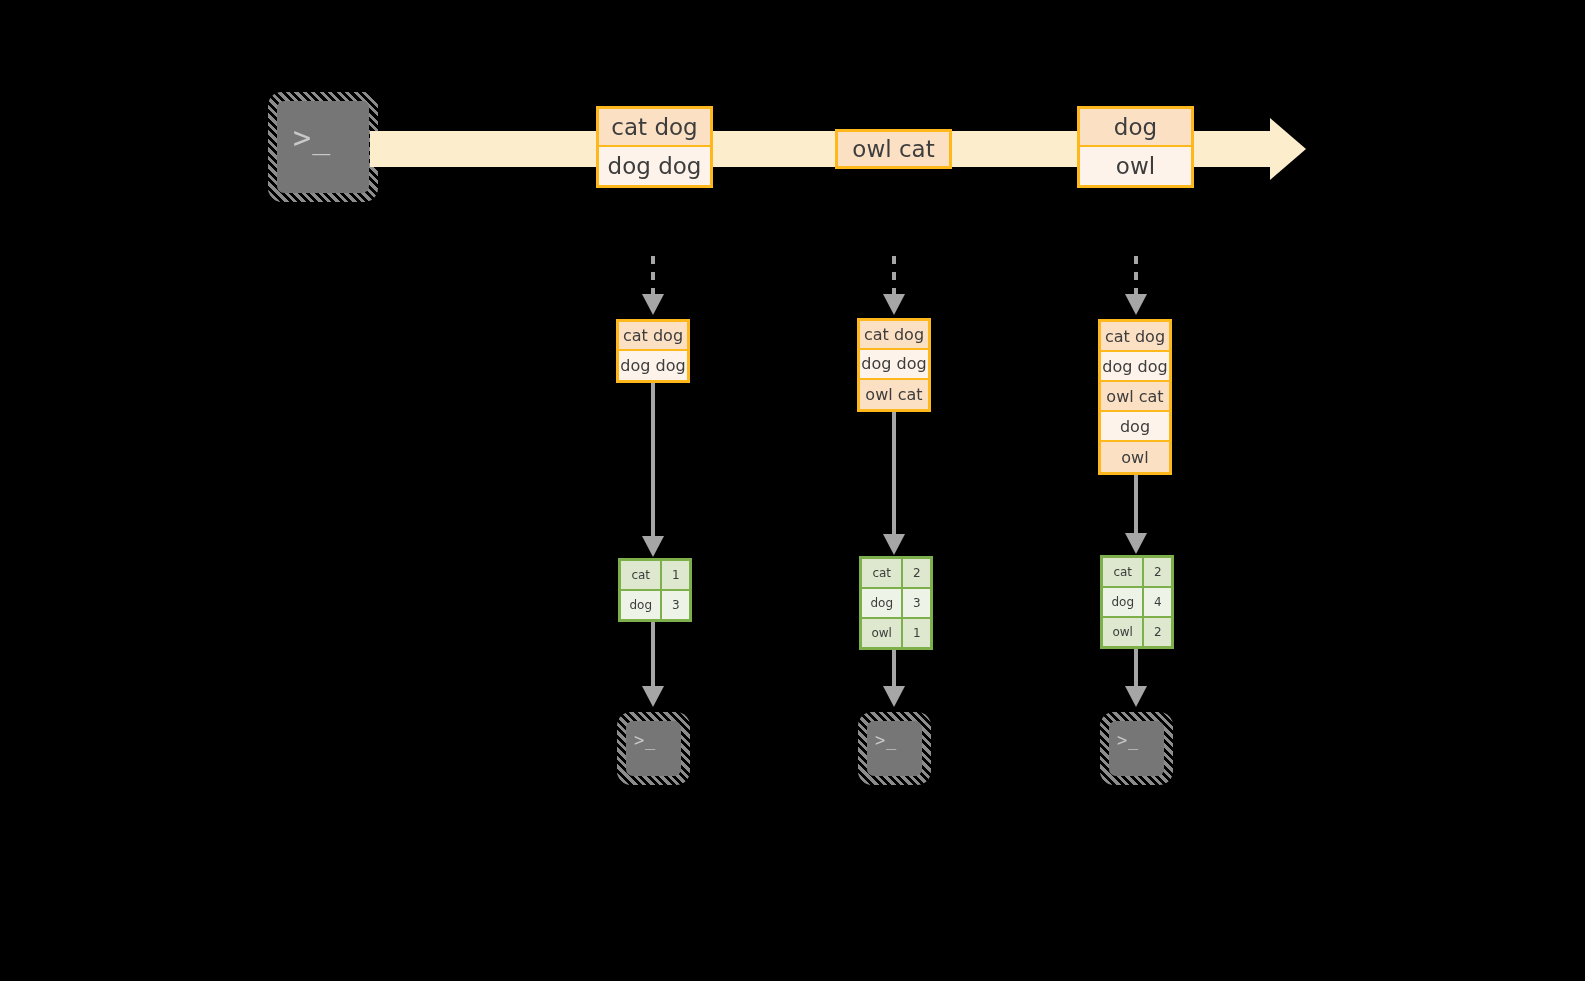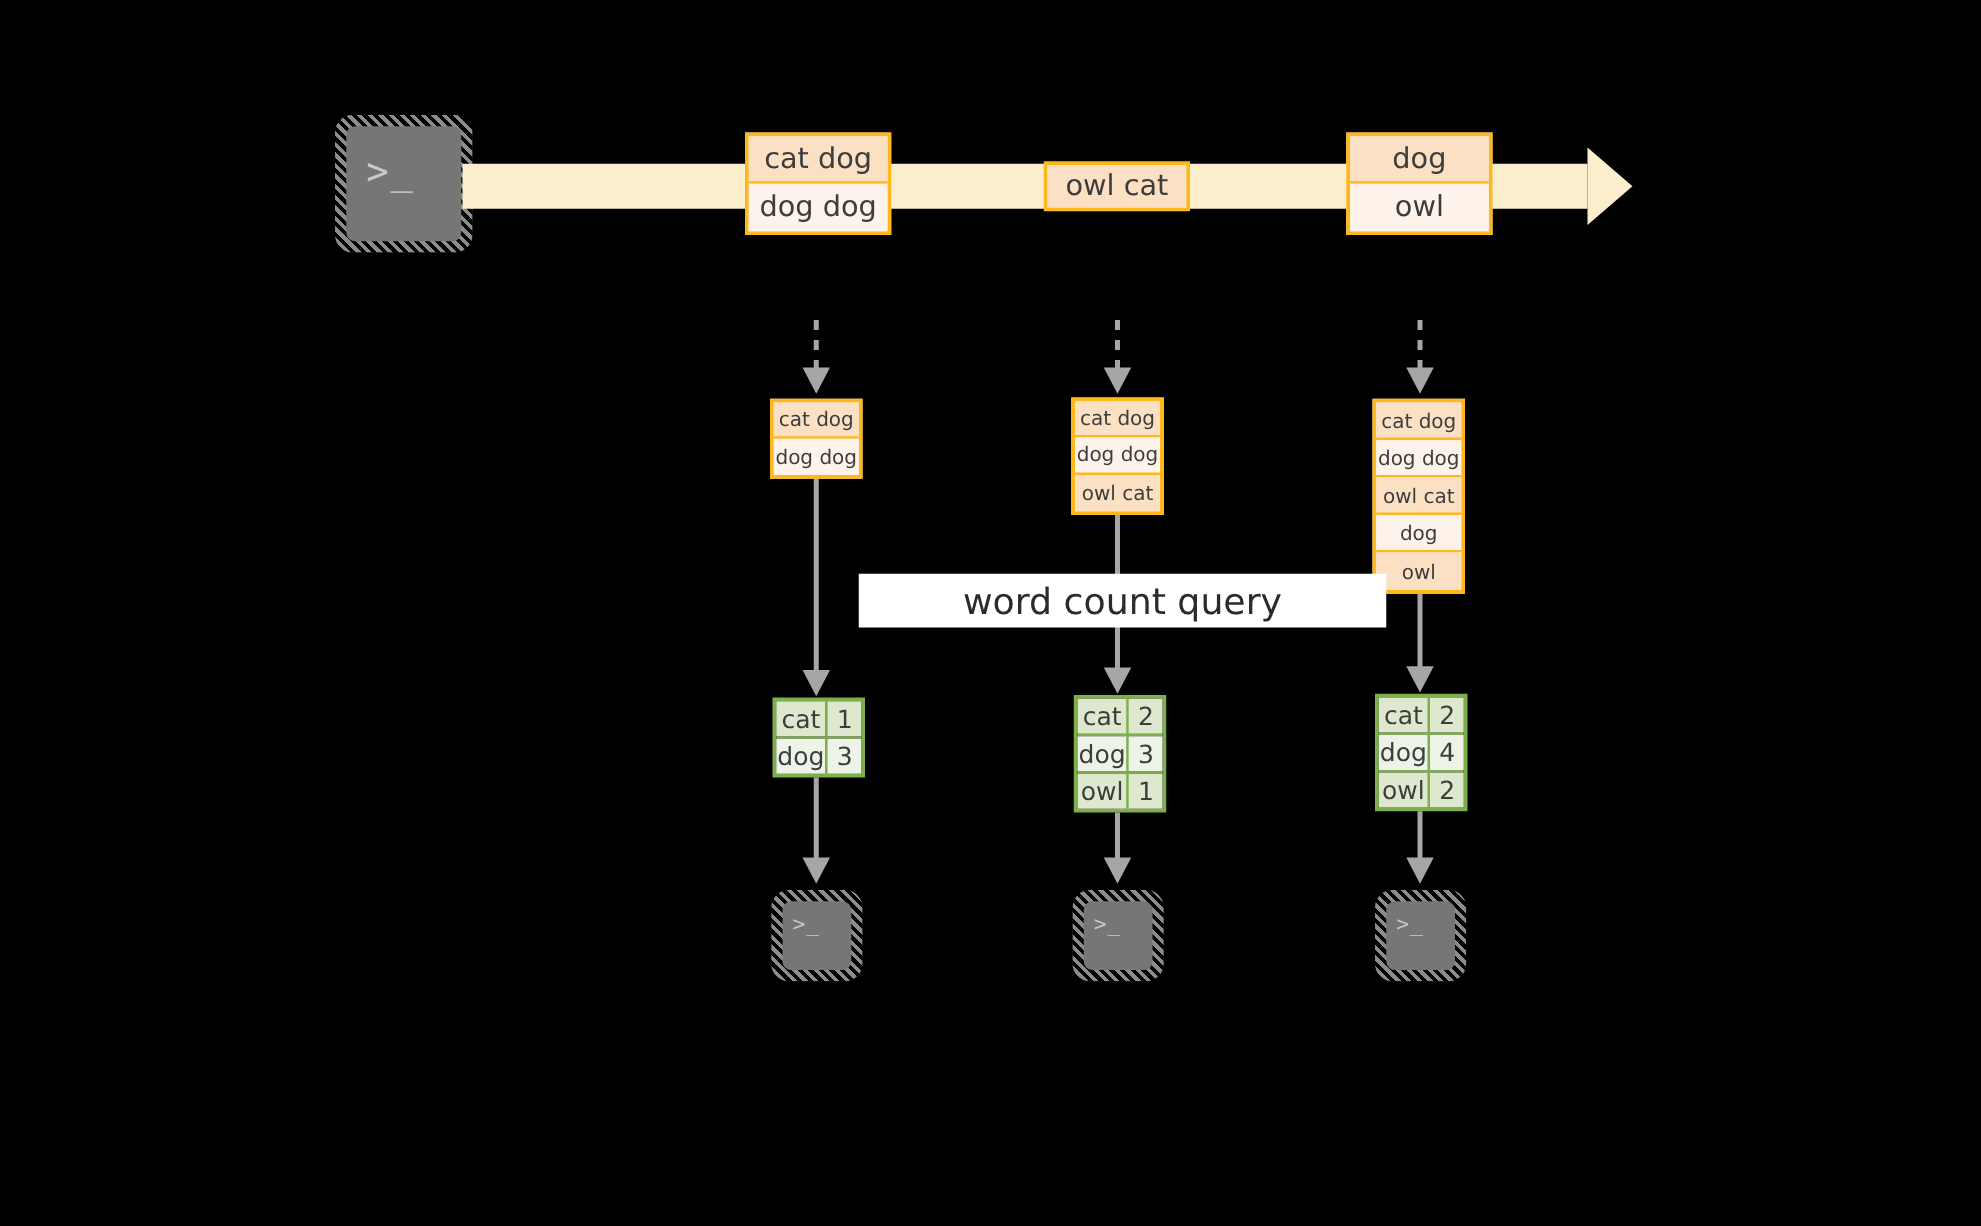--- a/index.html
+++ b/index.html
@@ -97,21 +97,21 @@
     display: flex;
     flex: 1 1 auto;
     border-bottom: 2px solid #7db04a;
   }
   .gtable .grow:last-child { border-bottom: none; }
   .gtable .gc {
     box-sizing: border-box;
     display: flex;
     align-items: center;
     justify-content: center;
-    font-size: 20px;
+    font-size: 12px;
     color: #3d3d3d;
   }
   .gtable .gc.key { width: 45px; border-right: 2px solid #7db04a; }
   .gtable .gc.val { width: 29px; }
   .gtable .grow.dark  .gc { background: #dde8ce; }
   .gtable .grow.light .gc { background: #eef3e8; }
 
   
   .vline {
     position: absolute;
@@ -267,15 +267,14 @@
   </div>
 
   <div class="vline" style="left:1134px; top:649px; height:41px;"></div>
   <div class="vhead" style="left:1125px; top:686px;"></div>
 
   <div class="terminal" style="left:1100px; top:712px; width:73px; height:73px;">
     <div class="terminal-inner"></div>
     <div class="terminal-prompt" style="left:8px; top:11px; font-size:17px;">&gt;_</div>
   </div>
 
-  <div class="query-label" style="left:687px; top:459px; width:422px; height:43px;">word count query</div>
 
 </div>
 
 </body></html>

